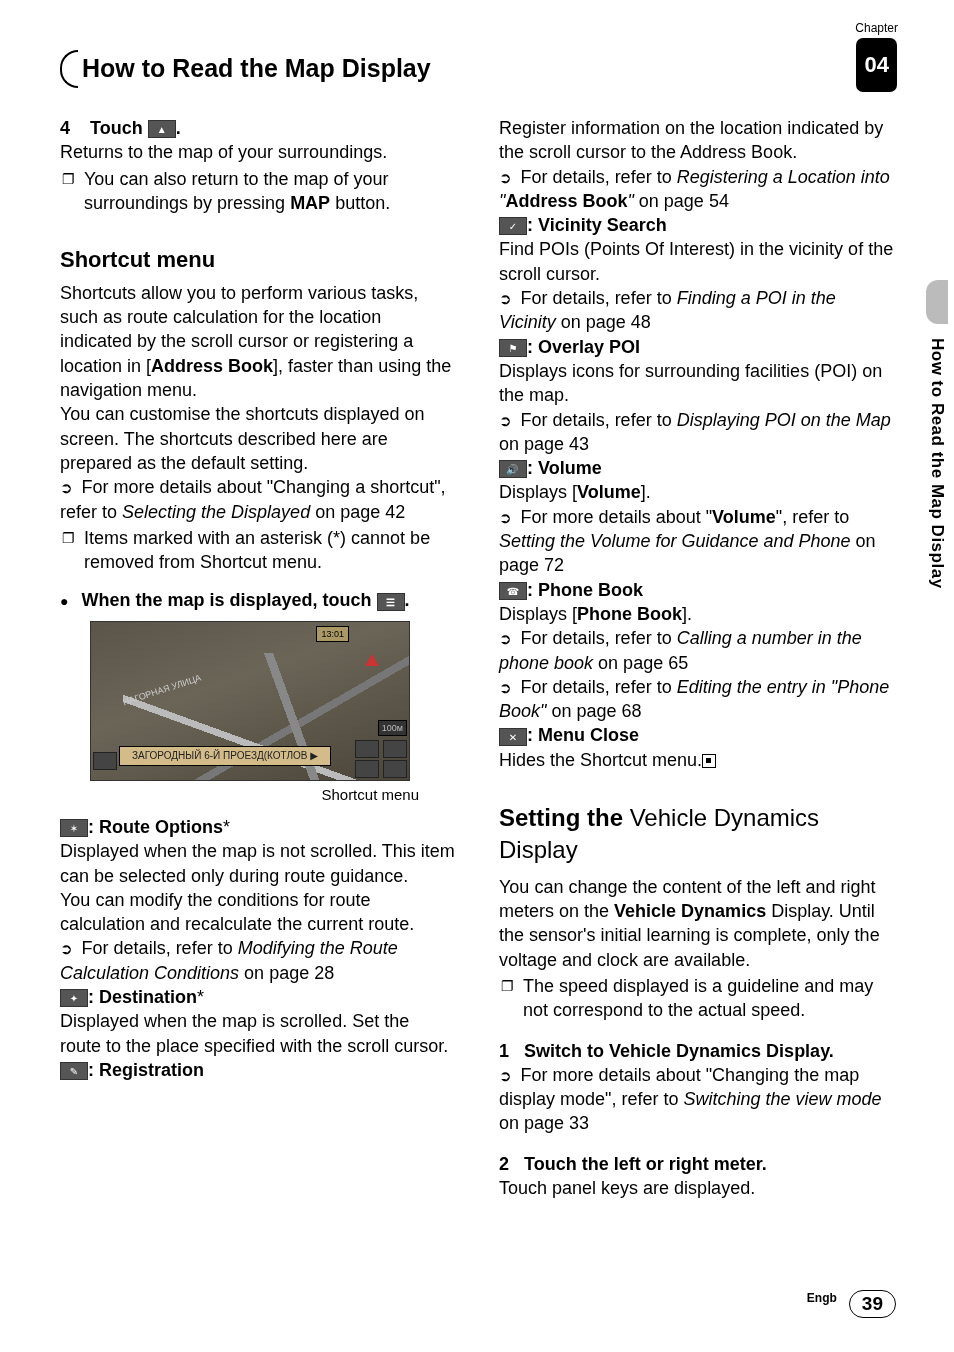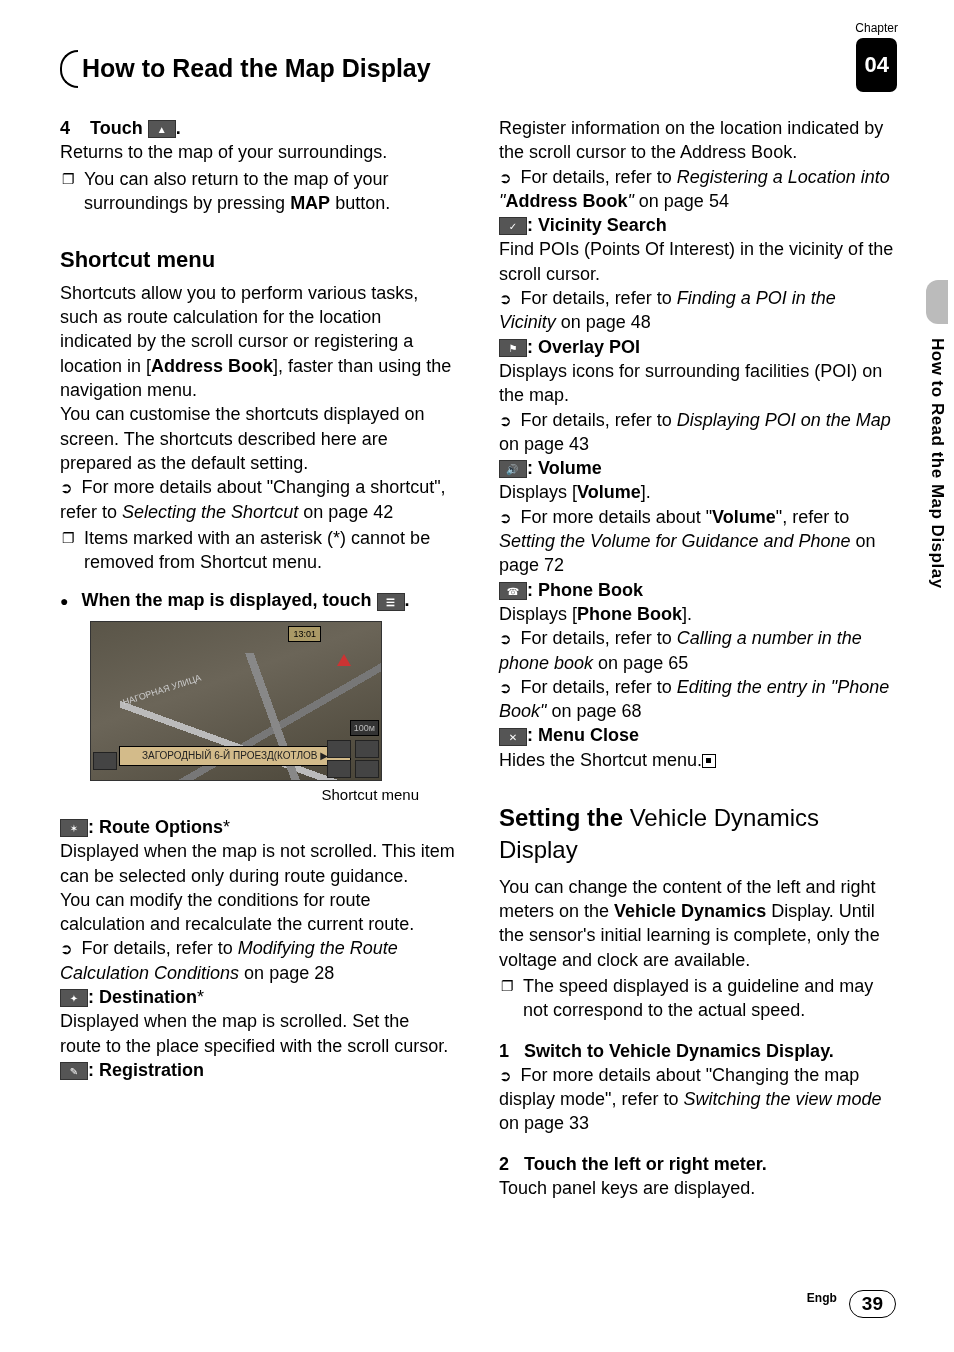--- a/index.html
+++ b/index.html
@@ -122,21 +122,21 @@
       color: #fff;
       text-align: center;
       line-height: 18px;
     }
     .dot-bullet::before {
       content: "●";
       margin-right: 8px;
       font-size: 14px;
     }
     .map-img {
-      width: 292px;
+      width: 320px;
       height: 160px;
       background: linear-gradient(160deg,#5a5548 0%,#6b6558 40%,#4a4538 100%);
       border: 1px solid #333;
       margin: 8px 0 4px 30px;
       position: relative;
       overflow: hidden;
     }
     .map-img::before {
       content: "";
       position: absolute;
@@ -155,21 +155,21 @@
       padding: 1px 4px;
       border: 1px solid #000;
       color: #000;
     }
     .map-label-bot {
       position: absolute;
       left: 28px; bottom: 14px;
       background: #d3bb8a;
       color: #222;
       font-size: 10px;
-      padding: 2px 22px;
+      padding: 2px 12px;
       border: 1px solid #000;
     }
     .map-tri {
       position: absolute;
       right: 30px; top: 32px;
       width: 0; height: 0;
       border-left: 7px solid transparent;
       border-right: 7px solid transparent;
       border-bottom: 12px solid #c33;
     }
@@ -309,21 +309,21 @@
           <span>You can also return to the map of your surroundings by pressing </span><span class="bold">MAP</span><span> button.</span>
         </li>
       </ul>
 
       <div class="h2">Shortcut menu</div>
       <p>
         <span>Shortcuts allow you to perform various tasks, such as route calculation for the location indicated by the scroll cursor or registering a location in [</span><span class="bold">Address Book</span><span>], faster than using the navigation menu.</span>
       </p>
       <p>You can customise the shortcuts displayed on screen. The shortcuts described here are prepared as the default setting.</p>
       <p class="arrow">
-        <span>For more details about "Changing a shortcut", refer to </span><span class="italic">Selecting the Shortcut</span><span> on page 42</span>
+        <span>For more details about "Changing a shortcut", refer to </span><span class="italic">Selecting the Displayed</span><span> on page 42</span>
       </p>
       <ul class="bullet-list">
         <li>Items marked with an asterisk (*) cannot be removed from Shortcut menu.</li>
       </ul>
 
       <p class="bold dot-bullet" style="margin-top:14px">
         <span>When the map is displayed, touch </span><span class="icon-box">☰</span><span>.</span>
       </p>
 
       <div class="map-img">

